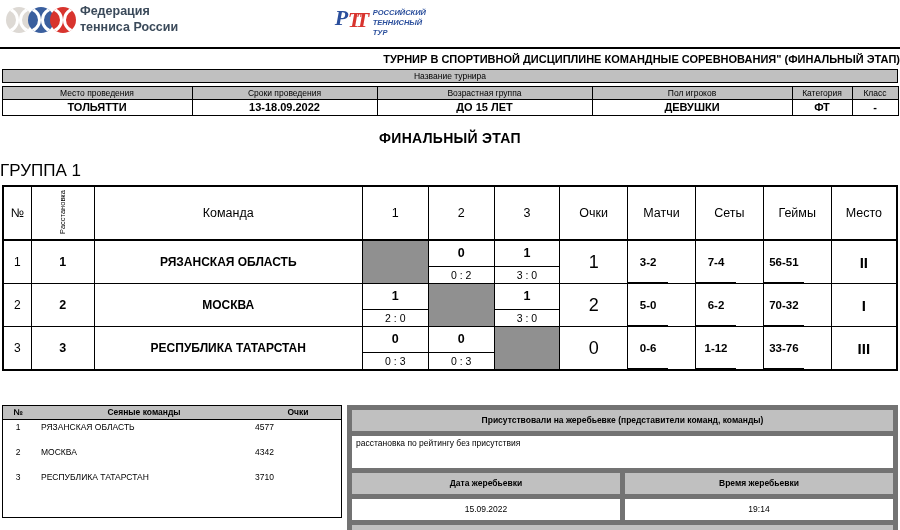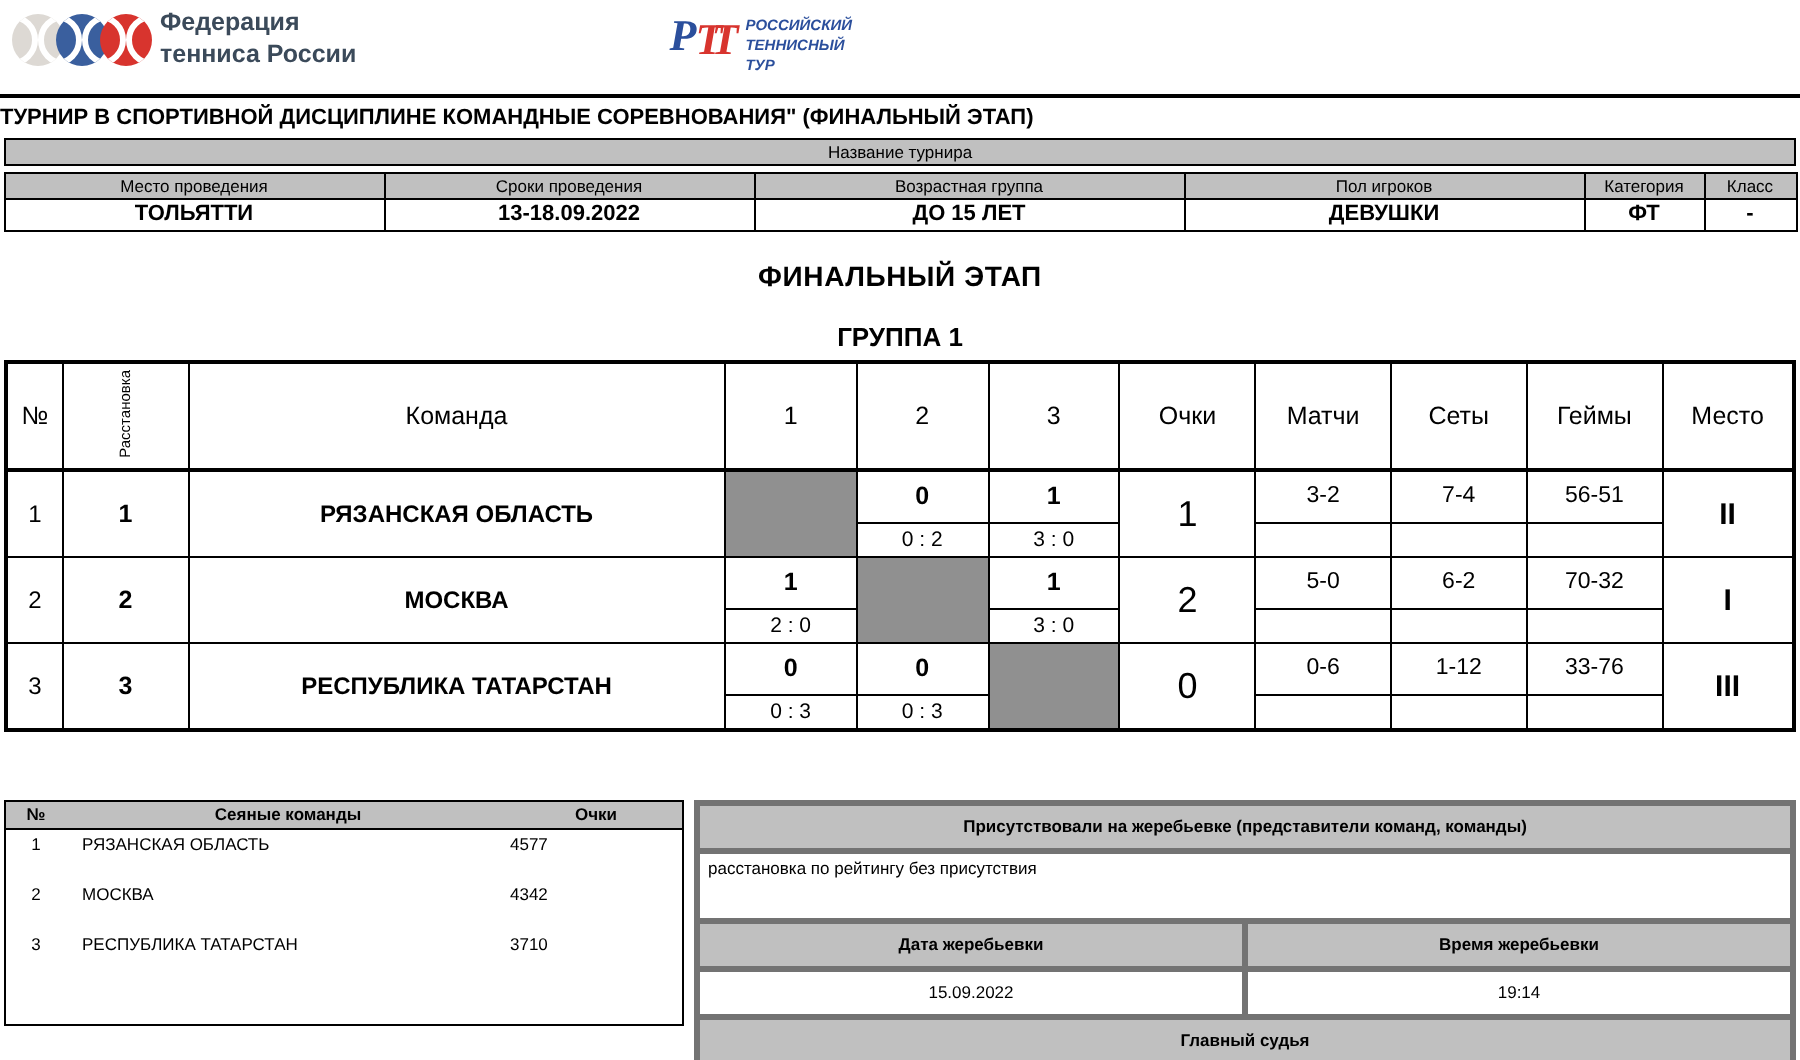--- a/index.html
+++ b/index.html
@@ -138,21 +138,21 @@
   }
 
   .hr-top {
     height: 2px;
     background: #000;
     margin: 1px 0 0 0;
   }
 
   
   .discipline {
-    text-align: left;
+    text-align: right;
     font-size: 11px;
     font-weight: bold;
     padding: 4px 0 3px 0;
   }
 
   
   .tbl {
     border-collapse: collapse;
     width: 896px;
     margin: 0 auto;
@@ -194,23 +194,23 @@
 
   
   .stage-title {
     text-align: center;
     font-size: 14px;
     font-weight: bold;
     padding: 14px 0 0 0;
     letter-spacing: 0.3px;
   }
   .group-title {
-    text-align: center;
-    font-size: 13px;
-    font-weight: bold;
+    text-align: left;
+    font-size: 17px;
+    font-weight: normal;
     padding: 15px 0 4px 0;
   }
 
   
   .main-wrap {
     width: 896px;
     margin: 0 auto;
   }
   .main-table {
     border-collapse: collapse;
@@ -284,22 +284,22 @@
     align-items: center;
     justify-content: center;
     font-size: 10.5px;
   }
   .cell-pts {
     font-size: 18px;
   }
   
   .scell-inner {
     display: flex;
-    flex-direction: column;
     height: 42px;
+    font-weight: bold;
   }
   .scell-top {
     flex: 1 1 60%;
     display: flex;
     align-items: center;
     justify-content: center;
     font-size: 11.5px;
     border-bottom: 1px solid #000;
   }
   .scell-bot { flex: 1 1 40%; }
@@ -349,21 +349,21 @@
   .seed-row .c-pts  { width: 86px; text-align: left; }
   .seed-filler { height: 22px; }
 
   .draw-table {
     border-collapse: collapse;
     width: 551px;
     table-layout: fixed;
     border: 1px solid #000;
   }
   .draw-table td {
-    border: 3px solid #737373;
+    border: 5px solid #737373;
     padding: 4px;
     text-align: center;
   }
   .draw-band {
     background: #c0c0c0;
     font-size: 8.5px;
     font-weight: bold;
     height: 13px;
     line-height: 13px;
   }

